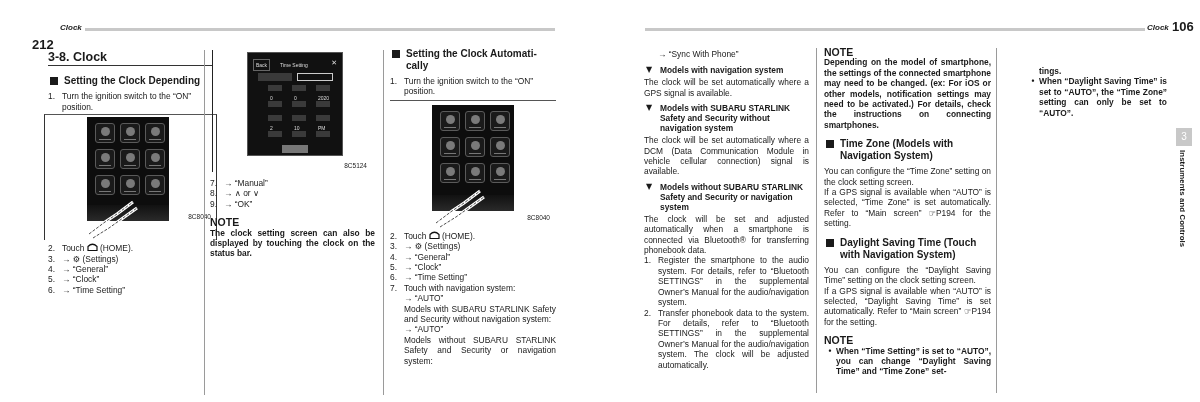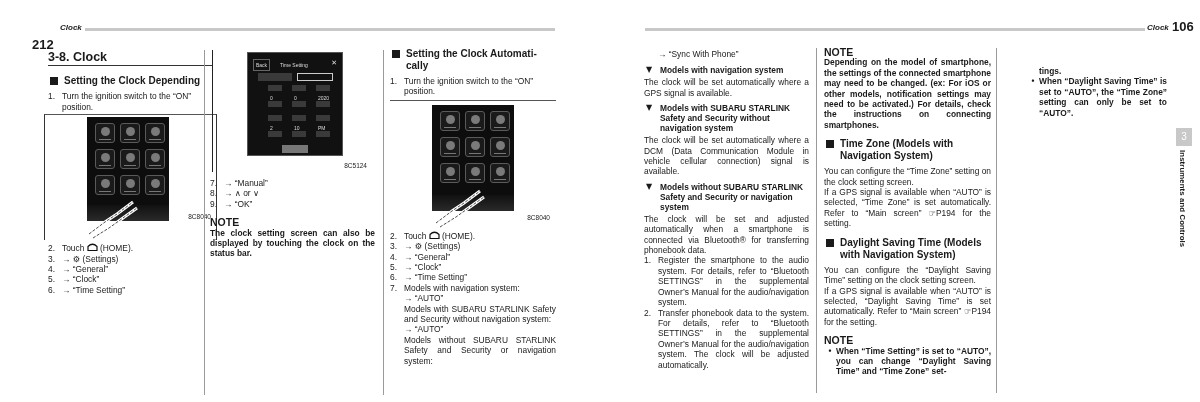--- a/index.html
+++ b/index.html
@@ -270,21 +270,21 @@
         <span class="n">5.</span>
         <span class="t">→ “Clock”</span>
       </div>
     <div class="step">
         <span class="n">6.</span>
         <span class="t">→ “Time Setting”</span>
       </div>
     <div class="step">
       <span class="n">7.</span>
       <span class="t">
-        <div>Models with navigation system:</div>
+        <div>Touch with navigation system:</div>
         <div>→ “AUTO”</div>
         <div class="just">Models with SUBARU STARLINK Safety and Security without navigation system:</div>
         <div>→ “AUTO”</div>
         <div class="just">Models without SUBARU STARLINK Safety and Security or navigation system:</div>
       </span>
     </div>
   </div>
 </div>
 
 <div class="col" style="left:644px; top:49px; width:165px;">
@@ -319,21 +319,21 @@
   <div class="note-h" style="margin-top:0;">NOTE</div>
   <div class="note-b">Depending on the model of smartphone, the settings of the connected smartphone may need to be changed. (ex: For iOS or other models, notification settings may need to be activated.) For details, check the instructions on connecting smartphones.</div>
   <div class="h-block" style="margin-top:8px;">
       <span class="sq"></span>
       <span>Time Zone (Models with Navigation System)</span>
     </div>
   <div class="just">You can configure the “Time Zone” setting on the clock setting screen.</div>
   <div class="just">If a GPS signal is available when “AUTO” is selected, “Time Zone” is set automatically. Refer to “Main screen” ☞P194 for the setting.</div>
   <div class="h-block" style="margin-top:8px;">
       <span class="sq"></span>
-      <span>Daylight Saving Time (Models with Navigation System)</span>
+      <span>Daylight Saving Time (Touch with Navigation System)</span>
     </div>
   <div class="just">You can configure the “Daylight Saving Time” setting on the clock setting screen.</div>
   <div class="just">If a GPS signal is available when “AUTO” is selected, “Daylight Saving Time” is set automatically. Refer to “Main screen” ☞P194 for the setting.</div>
   <div class="note-h">NOTE</div>
   <div class="bul note-b">
       <span class="b">•</span>
       <span class="t">When “Time Setting” is set to “AUTO”, you can change “Daylight Saving Time” and “Time Zone” set-</span>
     </div>
 </div>
 <div class="vline" style="left:996px; top:48px; height:345px;"></div>

